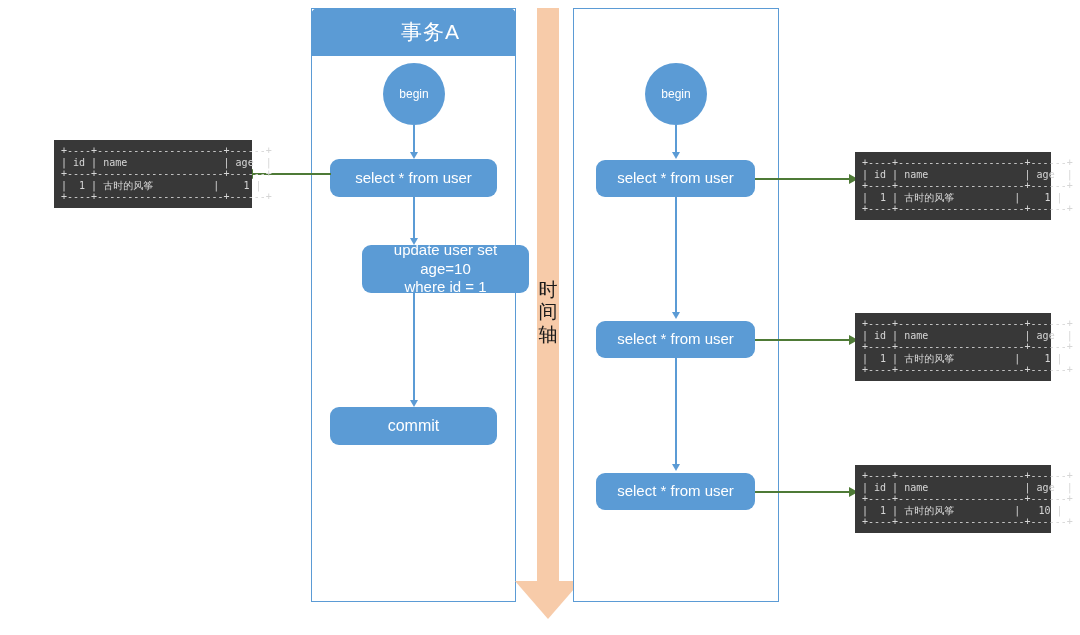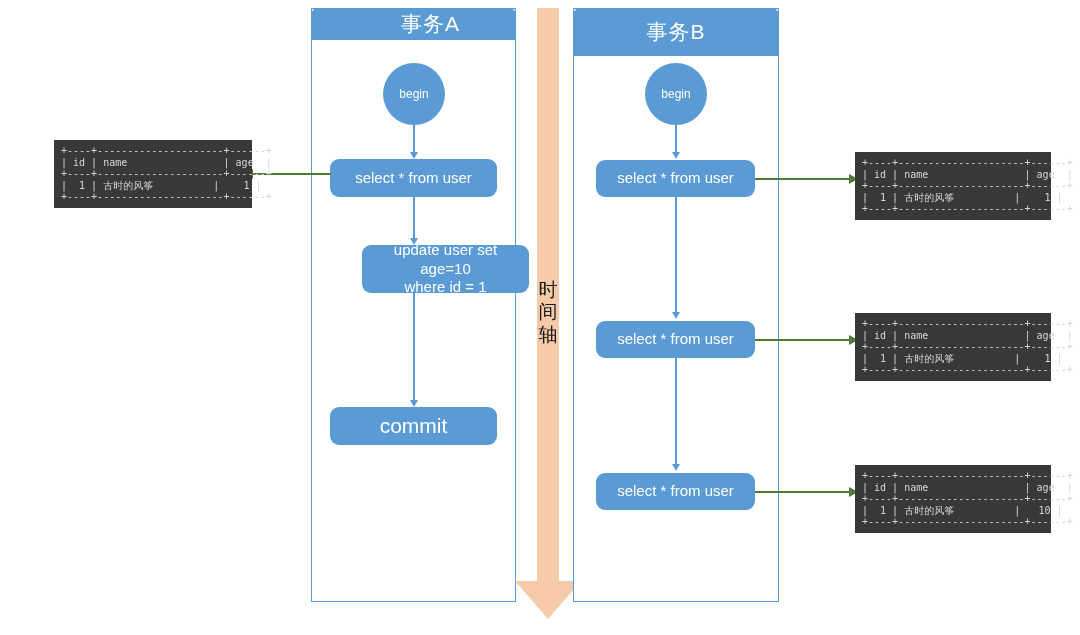--- a/index.html
+++ b/index.html
@@ -49,21 +49,21 @@
     display: flex;
     align-items: center;
     justify-content: center;
     text-align: center;
     color: #ffffff;
     font-size: 15px;
     line-height: 1.25;
     padding: 2px 6px;
   }
   .node.commit {
-    font-size: 21px;
+    font-size: 16px;
   }
   .node.begin {
     border-radius: 50%;
     font-size: 12px;
     font-weight: normal;
   }
 
   
   .vline {
     position: absolute;
@@ -137,21 +137,21 @@
     box-sizing: border-box;
     letter-spacing: 0px;
   }
 </style>
 </head>
 <body>
 
 <div id="canvas">
 
   <div class="lane" style="left:311px; top:8px; width:205px; height:594px;"></div>
-  <div class="lane-header" style="left:311px; top:8px; width:205px; height:32px;padding-left:34px;">
+  <div class="lane-header" style="left:311px; top:8px; width:205px; height:48px;padding-left:34px;">
     <span>事务A</span>
   </div>
 
   <div class="node begin" style="left:383px; top:63px; width:62px; height:62px;">
     <span>begin</span>
   </div>
 
   <div class="vline" style="left:413px; top:125px; height:28px;"></div>
   <div class="varrow" style="left:410px; top:152px;"></div>
 
@@ -174,23 +174,20 @@
     <span>commit</span>
   </div>
 
   <div class="axis-shaft" style="left:537px; top:8px; width:22px; height:573px;"></div>
   <div class="axis-head" style="left:515px; top:581px;"></div>
   <div class="axis-label" style="left:532px; top:278px; width:32px; white-space:pre-line;">时
 间
 轴</div>
 
   <div class="lane" style="left:573px; top:8px; width:206px; height:594px;"></div>
-  <div class="lane-header" style="left:573px; top:8px; width:206px; height:48px;">
-    <span>事务B</span>
-  </div>
 
   <div class="node begin" style="left:645px; top:63px; width:62px; height:62px;">
     <span>begin</span>
   </div>
 
   <div class="vline" style="left:675px; top:125px; height:28px;"></div>
   <div class="varrow" style="left:672px; top:152px;"></div>
 
   <div class="node" style="left:596px; top:160px; width:159px; height:37px;">
     <span>select * from user</span>

